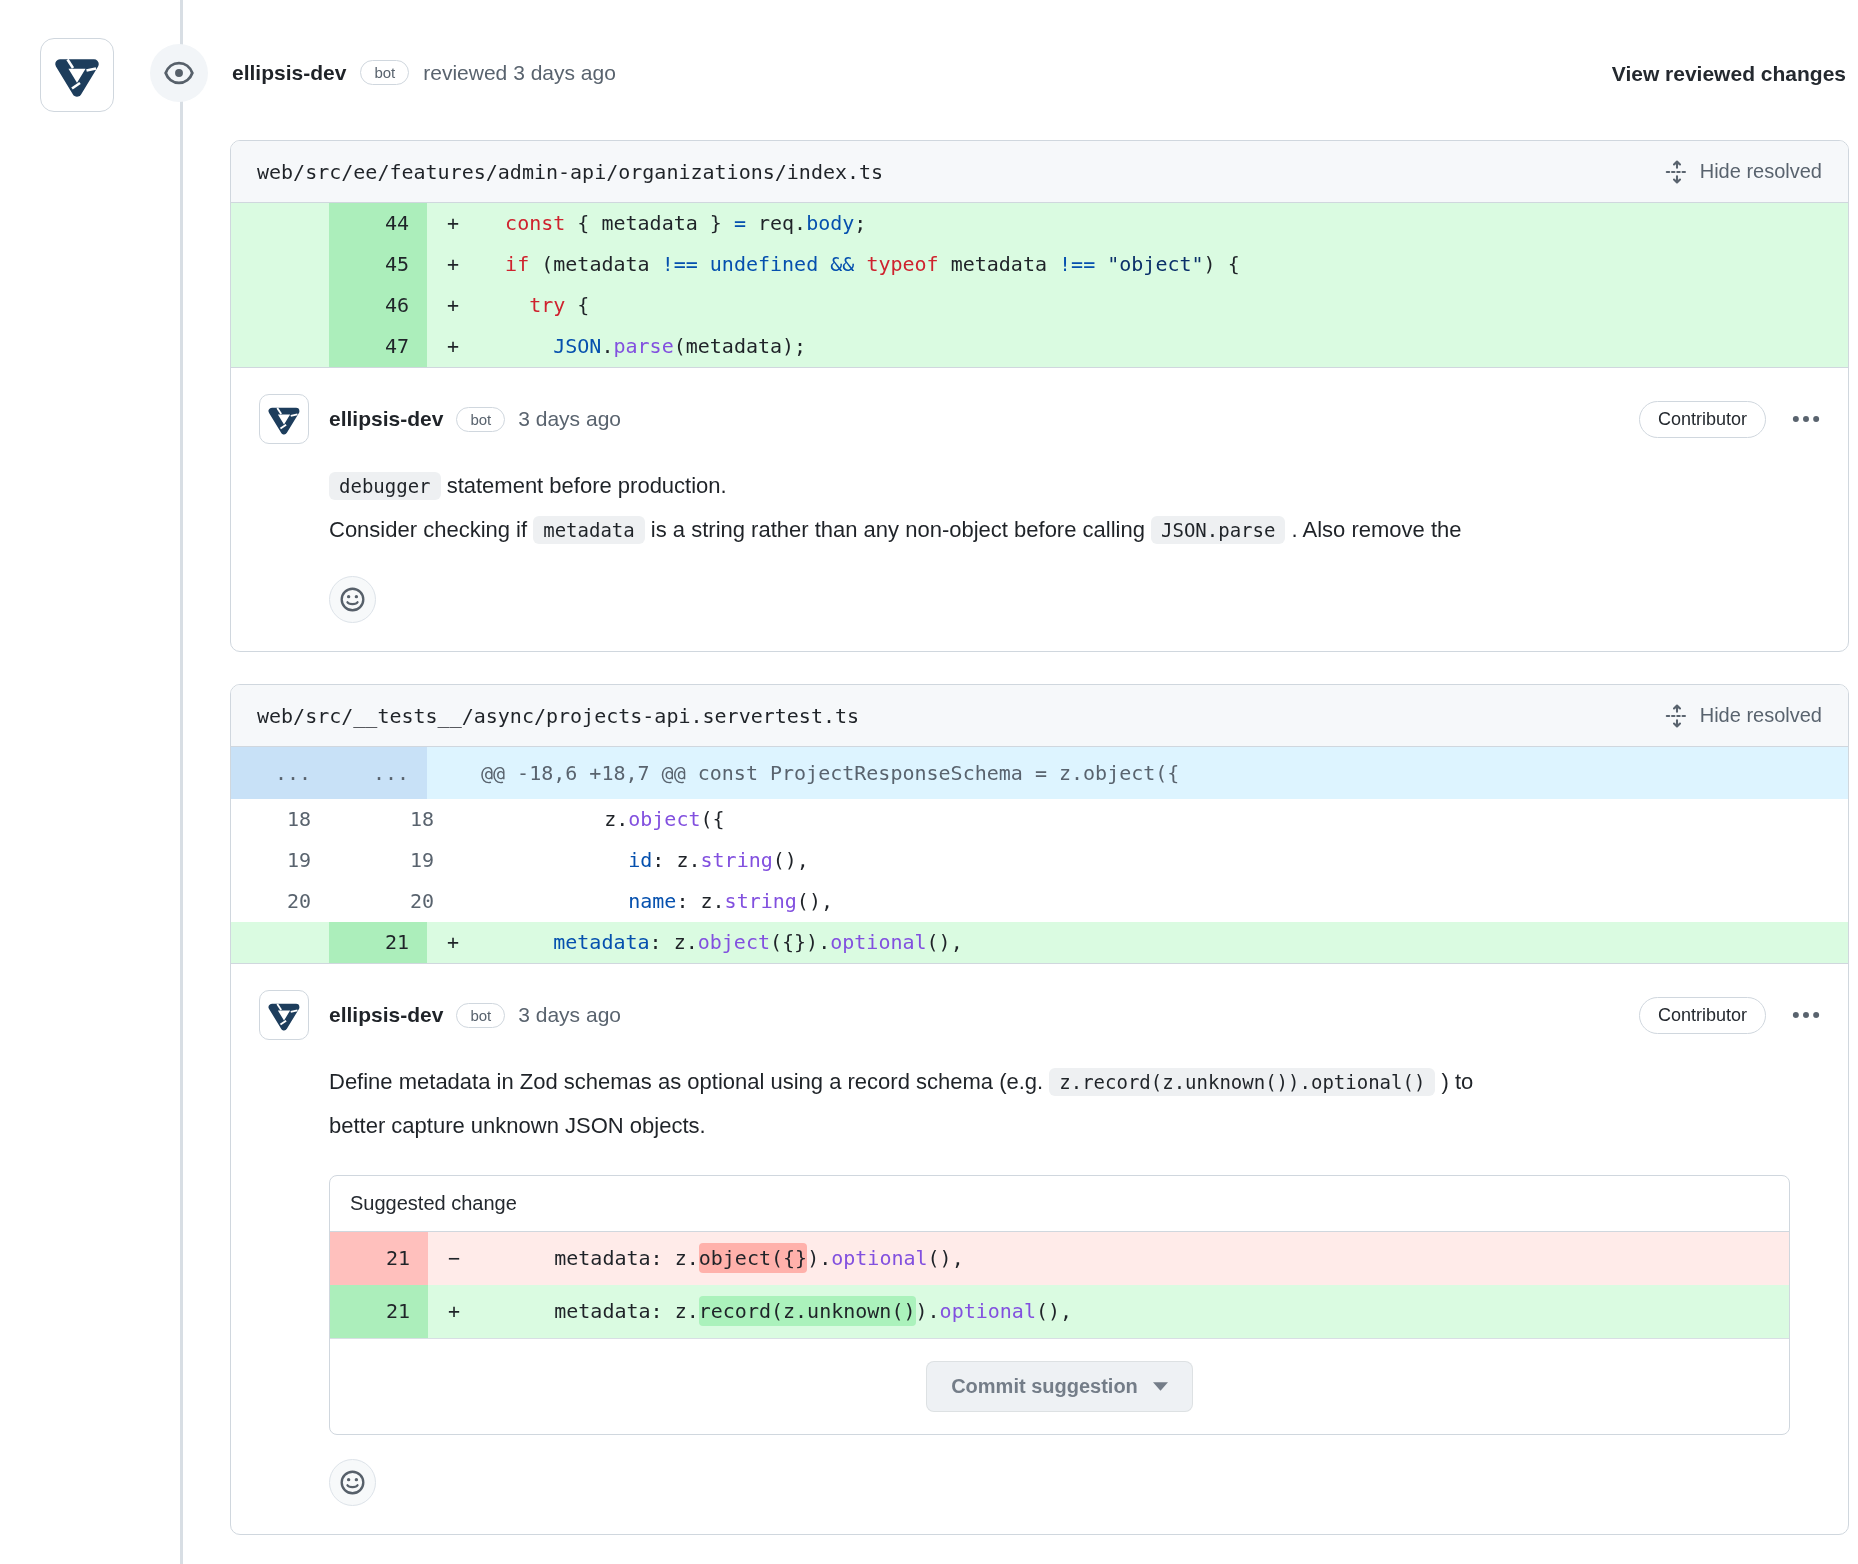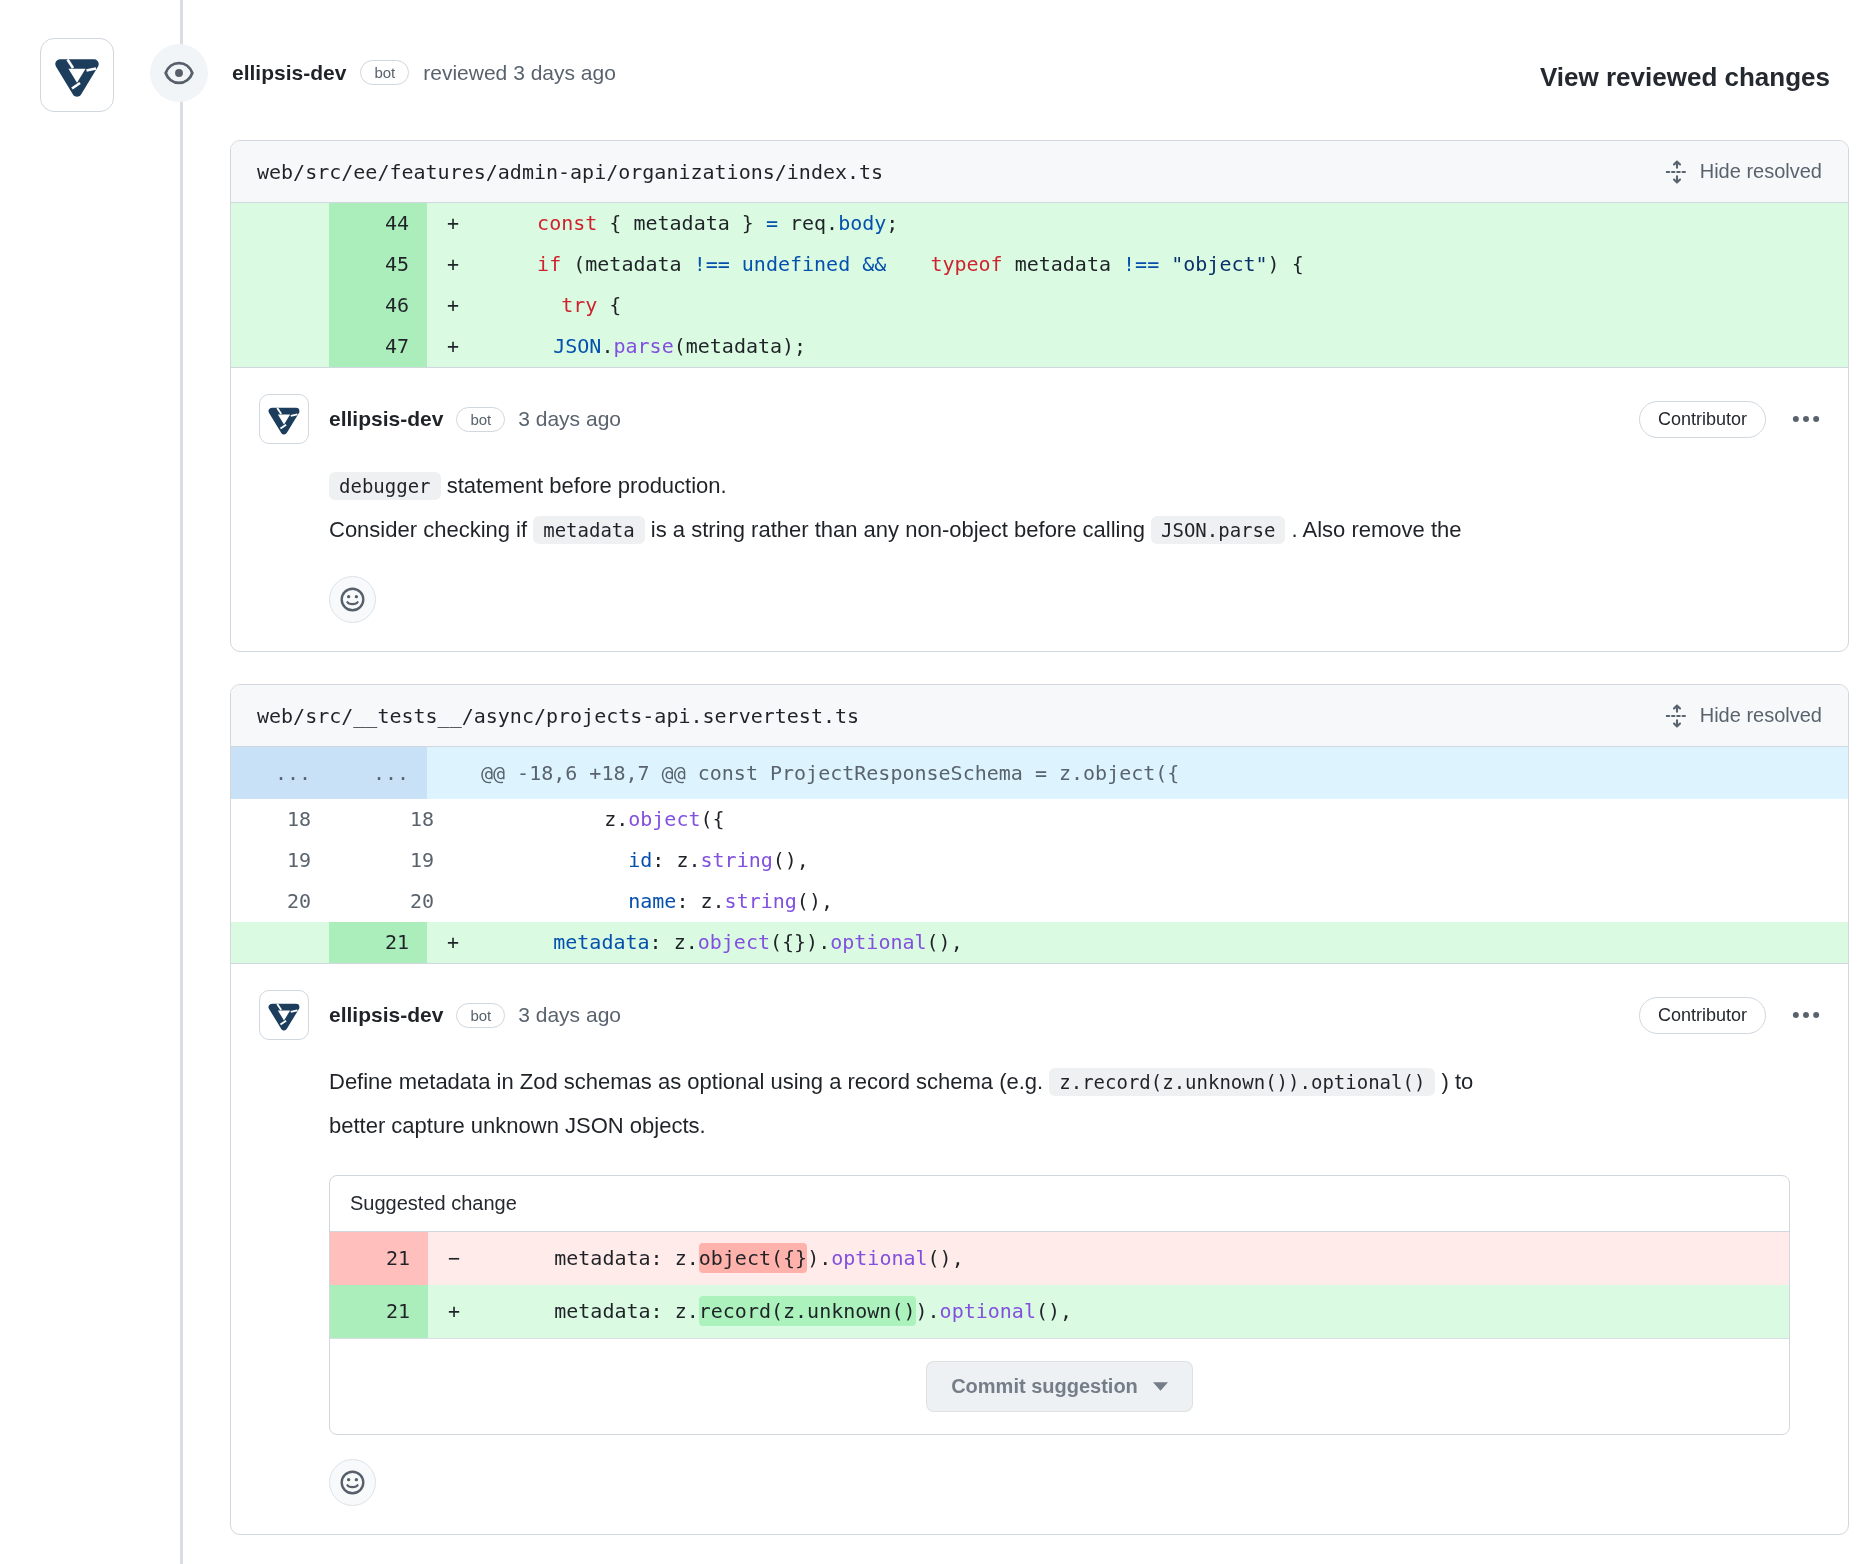--- a/index.html
+++ b/index.html
@@ -10,21 +10,21 @@
   
   .avatar-lg { position:absolute; left:40px; top:38px; width:74px; height:74px; border:1px solid #d0d7de;
     border-radius:14px; background:#fff; display:flex; align-items:center; justify-content:center; z-index:2; }
   .eye-badge { position:absolute; left:150px; top:44px; width:58px; height:58px; border-radius:50%;
     background:#f2f5f8; display:flex; align-items:center; justify-content:center; z-index:2; }
   .rev-line { position:absolute; left:232px; top:60px; display:flex; align-items:center; gap:14px;
     font-size:21px; color:#59636e; z-index:2; }
   .rev-author { font-weight:700; color:#1f2328; }
   .pill { border:1px solid #d0d7de; border-radius:999px; color:#59636e; background:#fff; }
   .bot-pill { font-size:15px; padding:3px 13px; }
-  .view-link { position:absolute; right:28px; top:62px; font-size:26px; font-weight:600; color:#24292f;
+  .view-link { position:absolute; right:12px; top:62px; font-size:21px; font-weight:600; color:#24292f;
     cursor:pointer; z-index:2; }
 
   
   .card { position:absolute; left:230px; width:1619px; background:#fff; border:1px solid #d0d7de;
     border-radius:10px; overflow:hidden; z-index:1; }
   #card1 { top:140px; } #card2 { top:684px; }
   .file-header { display:flex; align-items:center; justify-content:space-between; background:#f6f8fa;
     border-bottom:1px solid #d0d7de; padding:0 26px; height:62px; }
   .file-path { font-family:"DejaVu Sans Mono", monospace; font-size:20px; color:#1f2328; cursor:pointer; }
   .hide-resolved { display:flex; align-items:center; gap:11px; color:#59636e; font-size:20px; cursor:pointer; }
@@ -33,21 +33,21 @@
   .drow { display:flex; align-items:flex-end; font-family:"DejaVu Sans Mono", monospace; font-size:20px;
     height:41px; line-height:41px; white-space:pre; }
   .gut { flex:none; width:98px; text-align:right; padding-right:18px; }
   .sign { flex:none; width:54px; padding-left:20px; color:#1f2328; }
   .code { flex:1; }
   .drow.add  { background:#dafbe1; }  .drow.add .gut { background:#aceebb; color:#1f2328; }
   .drow.ctx  { background:#ffffff;gap:25px; }  .drow.ctx .gut { color:#59636e; }
   .drow.hunk { background:#ddf4ff; height:52px; line-height:52px; color:#59636e; }
   .drow.hunk .gut { background:#c8e1f7; color:#59636e; }
   .drow.del  { background:#ffebe9; }  .drow.del .gut { background:#ffc0bd; }
-  .tok-p { color:#1f2328; } .tok-k { color:#cf222e;margin-left:32px; } .tok-c { color:#0550ae; }
+  .tok-p { color:#1f2328; } .tok-k { color:#cf222e; } .tok-c { color:#0550ae; }
   .tok-f { color:#8250df; } .tok-s { color:#0a3069; } .tok-g { color:#59636e; }
   .hlr { background:#ffb1ab; border-radius:4px; padding:3px 0; }
   .hlg { background:#abf2bc; border-radius:4px; padding:3px 0; }
 
   
   .comment { border-top:1px solid #d0d7de; padding:26px 28px 28px; }
   .comment-head { display:flex; align-items:center; }
   .comment-avatar { width:50px; height:50px; border:1px solid #d0d7de; border-radius:10px; background:#fff;
     display:flex; align-items:center; justify-content:center; flex:none; }
   .comment-meta { display:flex; align-items:center; gap:13px; margin-left:20px; font-size:21px; color:#59636e; }

